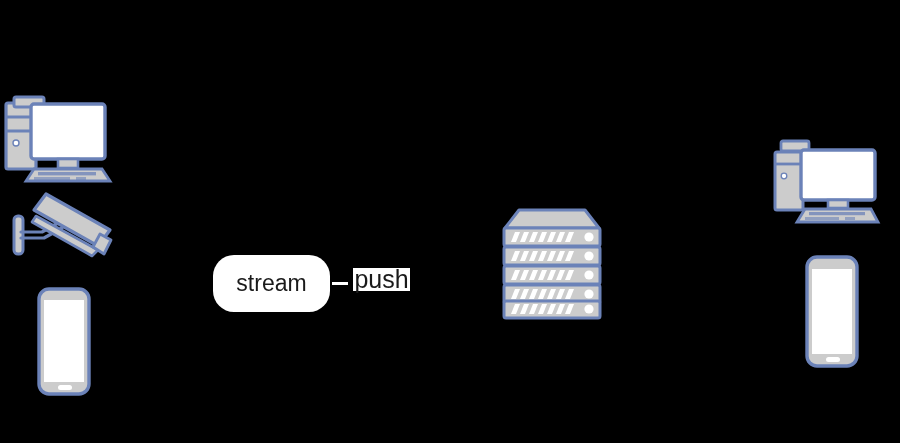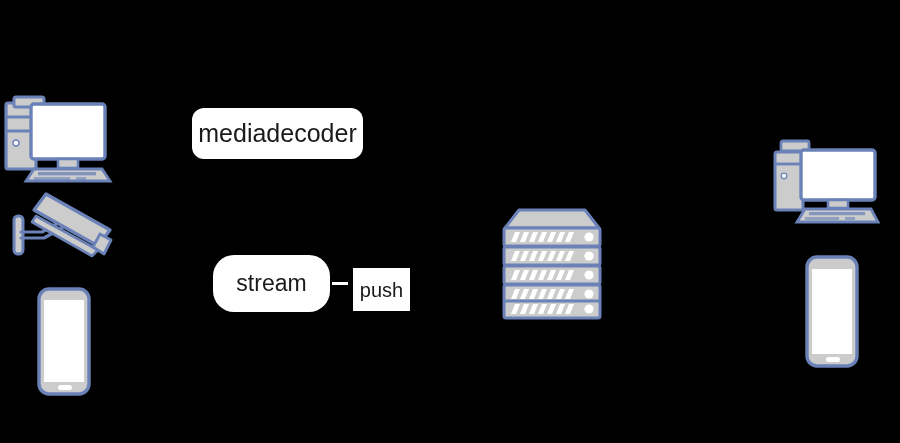--- a/index.html
+++ b/index.html
@@ -63,22 +63,22 @@
     display: flex;
     align-items: center;
     justify-content: center;
     white-space: nowrap;
     box-sizing: border-box;
   }
   #push-label {
     left: 353px;
     top: 268px;
     width: 57px;
-    height: 43px;
-    font-size: 20px;
+    height: 23px;
+    font-size: 25px;
   }
   
   #stream-push-connector {
     position: absolute;
     left: 332px;
     top: 282px;
     width: 16px;
     height: 3px;
     background: #ffffff;
   }
@@ -224,23 +224,20 @@
   </div>
 
   <div class="node" style="left:804px; top:254px;">
     <svg width="58" height="116" viewBox="0 0 58 116">
       <rect x="3" y="3" width="50" height="109" rx="10" fill="#cccccc" stroke="#6b82b8" stroke-width="3.4"></rect>
       <rect x="8" y="15" width="40" height="85" fill="#ffffff"></rect>
       <rect x="22" y="103" width="14" height="5" rx="2.5" fill="#ffffff"></rect>
     </svg>
   </div>
 
-  <div class="rbox" id="mediadecoder-box">
-    <span class="rbox-text">mediadecoder</span>
-  </div>
 
   <div class="rbox" id="stream-box">
     <span class="rbox-text">stream</span>
   </div>
 
   <div id="stream-push-connector"></div>
 
   <div class="elabel" id="push-label">
     <span class="rbox-text">push</span>
   </div>

